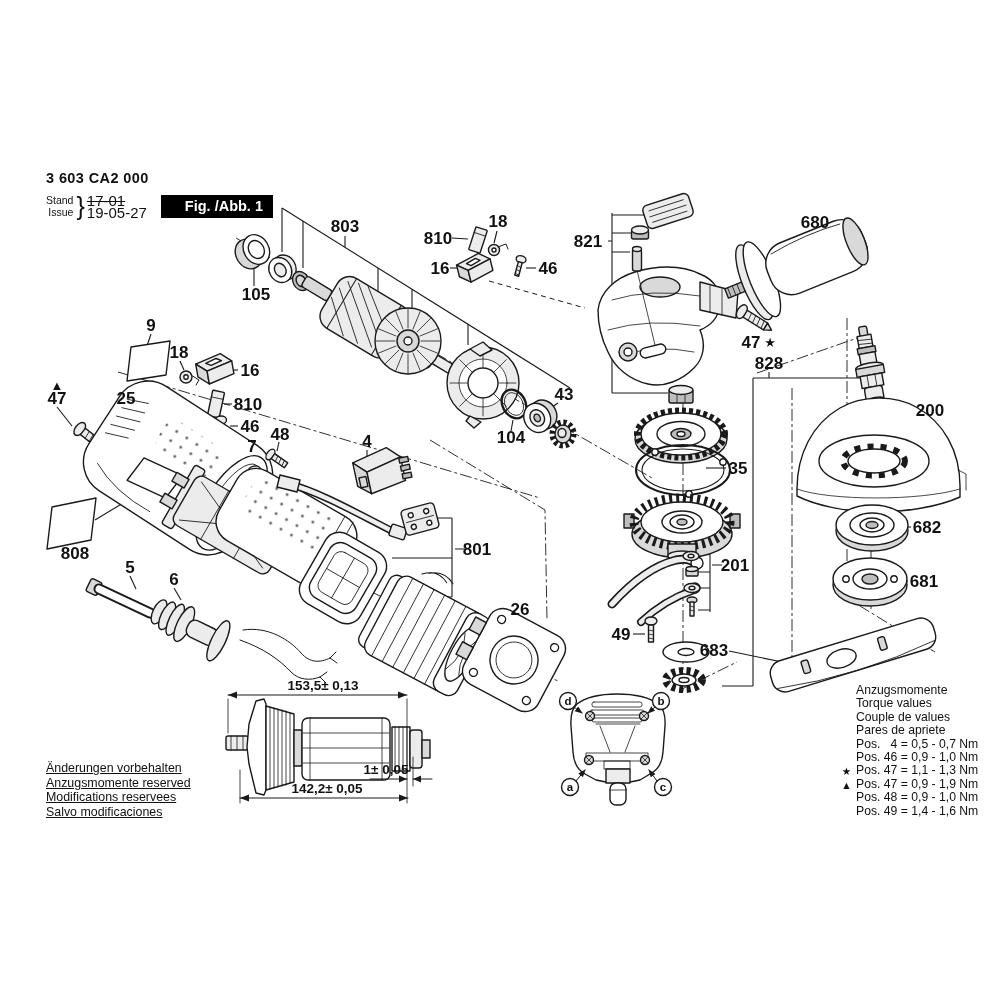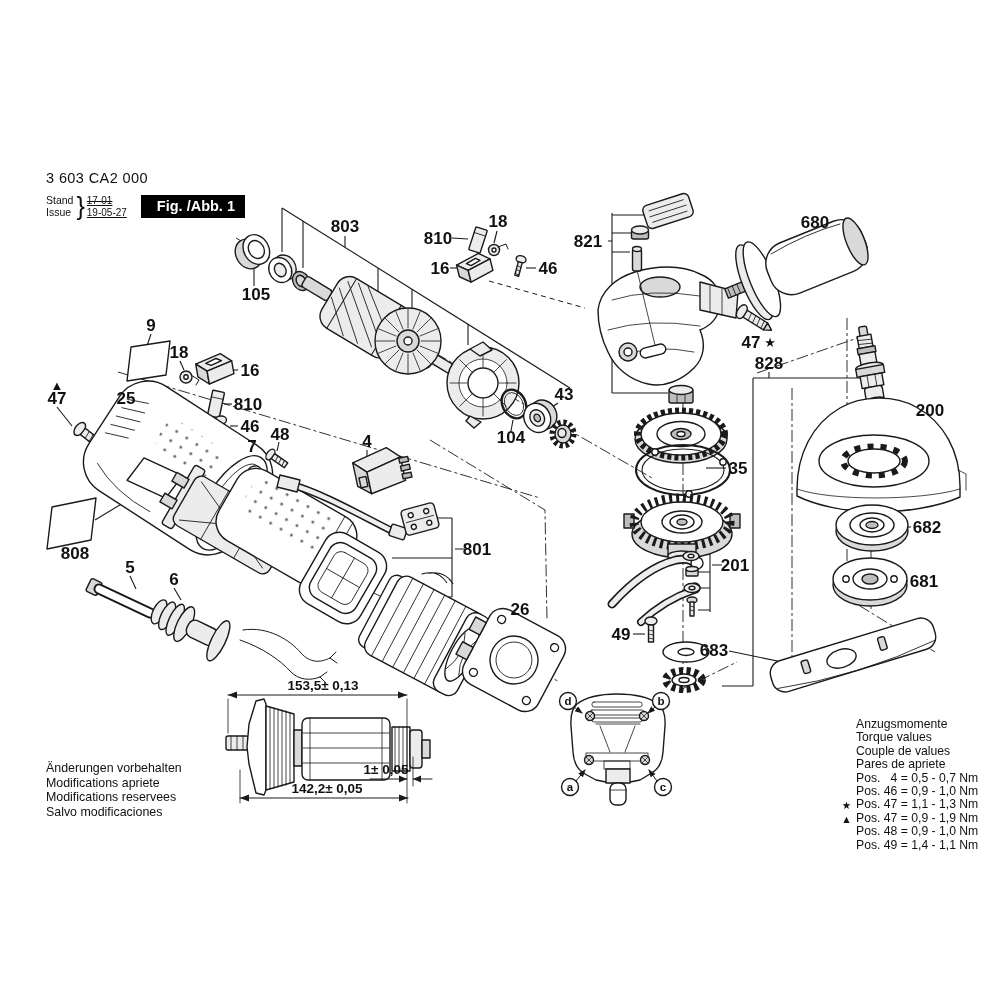--- a/index.html
+++ b/index.html
@@ -12,30 +12,30 @@
   .thin{stroke-width:.8;}
   .lead{stroke:#1a1a1a;stroke-width:1.1;fill:none;}
   .dash{stroke:#1a1a1a;stroke-width:1;fill:none;stroke-dasharray:5 4;}
   .cl{stroke:#1a1a1a;stroke-width:.9;fill:none;stroke-dasharray:12 3 3 3;}
   .lbl{font:bold 17px "Liberation Sans",sans-serif;fill:#111;text-anchor:middle;}
   .dim{font:bold 13.5px "Liberation Sans",sans-serif;fill:#111;text-anchor:middle;}
   .ltr{font:bold 11.5px "Liberation Sans",sans-serif;fill:#111;text-anchor:middle;}
   .mk{font:13px "Liberation Sans",sans-serif;fill:#111;text-anchor:middle;}
   .tri{fill:#1a1a1a;}
   .hdr{position:absolute;left:46px;top:170px;}
-  .pn{font-weight:normal;font-size:14.5px;letter-spacing:.4px;}
+  .pn{font-weight:bold;font-size:14.5px;letter-spacing:.4px;}
   .issue-row{display:flex;align-items:center;margin-top:6px;}
-  .si{font-size:10.5px;line-height:11.5px;}
+  .si{font-size:10.5px;line-height:11.5px;text-align:right;}
   .brace{font-size:25px;font-weight:400;margin:0 2px 0 3px;}
-  .dates{font-size:10px;line-height:12px;text-decoration:underline;}
+  .dates{font-size:15px;line-height:12px;}
   .strike{text-decoration:line-through;}
   .figbox{background:#000;color:#fff;font-weight:bold;font-size:14.5px;
-          padding:3px 10px 4px 16px;margin-left:14px;}
-  .notes{position:absolute;left:46px;top:761px;font-size:12.4px;line-height:14.6px;}
-  .torque{position:absolute;left:856px;top:718px;font-size:12.2px;line-height:13.4px;}
+          padding:3px 10px 4px 24px;margin-left:14px;}
+  .notes{position:absolute;left:46px;top:761px;font-size:12.4px;line-height:14.6px;text-decoration:underline;}
+  .torque{position:absolute;left:856px;top:684px;font-size:12.2px;line-height:13.4px;}
   .trow{position:relative;white-space:pre;}
   .trow .m{position:absolute;left:-17px;width:15px;text-align:center;font-size:10.5px;top:1px;}
 </style>
 </head>
 <body>
 
 <svg width="1000" height="1000" viewBox="0 0 1000 1000">
   <defs>
     <marker id="ah" markerWidth="9" markerHeight="8" refX="7" refY="3" orient="auto">
       <path d="M0,0 L8,3 L0,6 Z" fill="#1a1a1a"></path>
@@ -601,29 +601,29 @@
     <div class="dates">
       <div class="strike">17-01</div>
       <div>19-05-27</div>
     </div>
     <div class="figbox">Fig. /Abb. 1</div>
   </div>
 </div>
 
 <div class="notes">
   <div>Änderungen vorbehalten</div>
-  <div>Modifications apriete</div>
+  <div>Anzugsmomente reserved</div>
   <div>Modifications reservees</div>
   <div>Salvo modificaciones</div>
 </div>
 
 <div class="torque">
   <div>Anzugsmomente</div>
   <div>Torque values</div>
   <div>Couple de values</div>
   <div>Pares de apriete</div>
   <div class="trow"><span class="m"></span><span>Pos.   4 = 0,5 - 0,7 Nm</span></div>
   <div class="trow"><span class="m"></span><span>Pos. 46 = 0,9 - 1,0 Nm</span></div>
   <div class="trow"><span class="m">★</span><span>Pos. 47 = 1,1 - 1,3 Nm</span></div>
   <div class="trow"><span class="m">▲</span><span>Pos. 47 = 0,9 - 1,9 Nm</span></div>
   <div class="trow"><span class="m"></span><span>Pos. 48 = 0,9 - 1,0 Nm</span></div>
-  <div class="trow"><span class="m"></span><span>Pos. 49 = 1,4 - 1,1 Nm</span></div>
+  <div class="trow"><span class="m"></span><span>Pos. 49 = 1,4 - 1,6 Nm</span></div>
 </div>
 
 </body></html>

